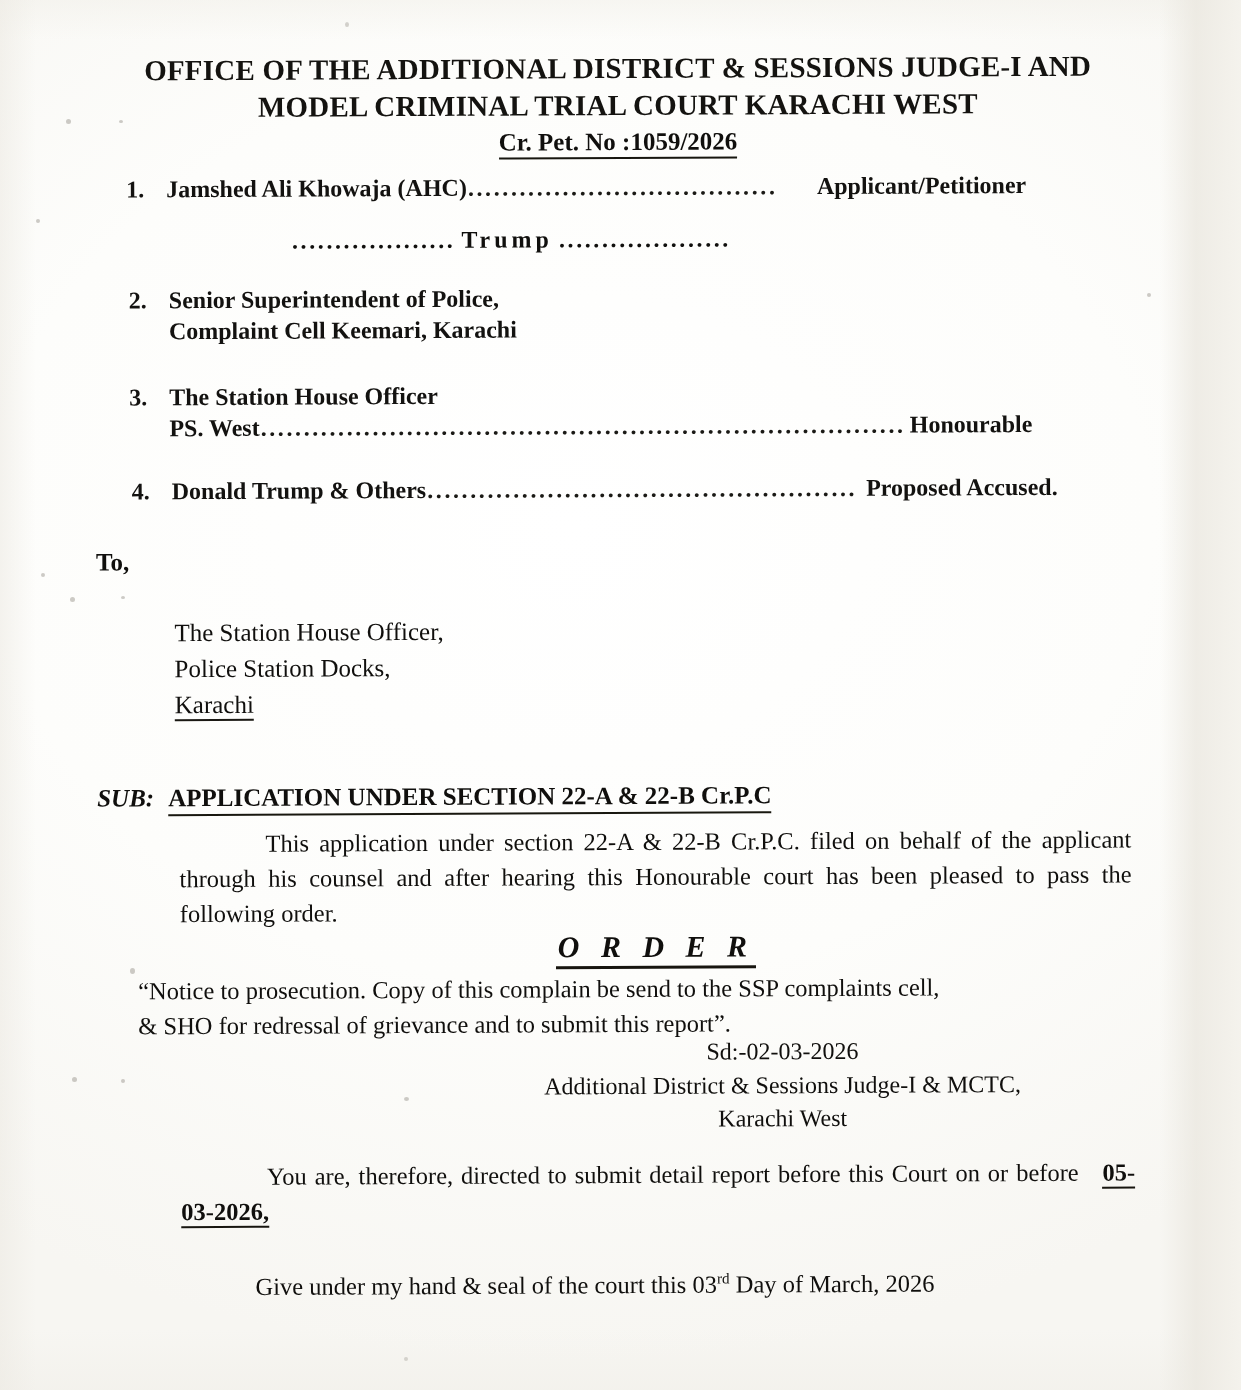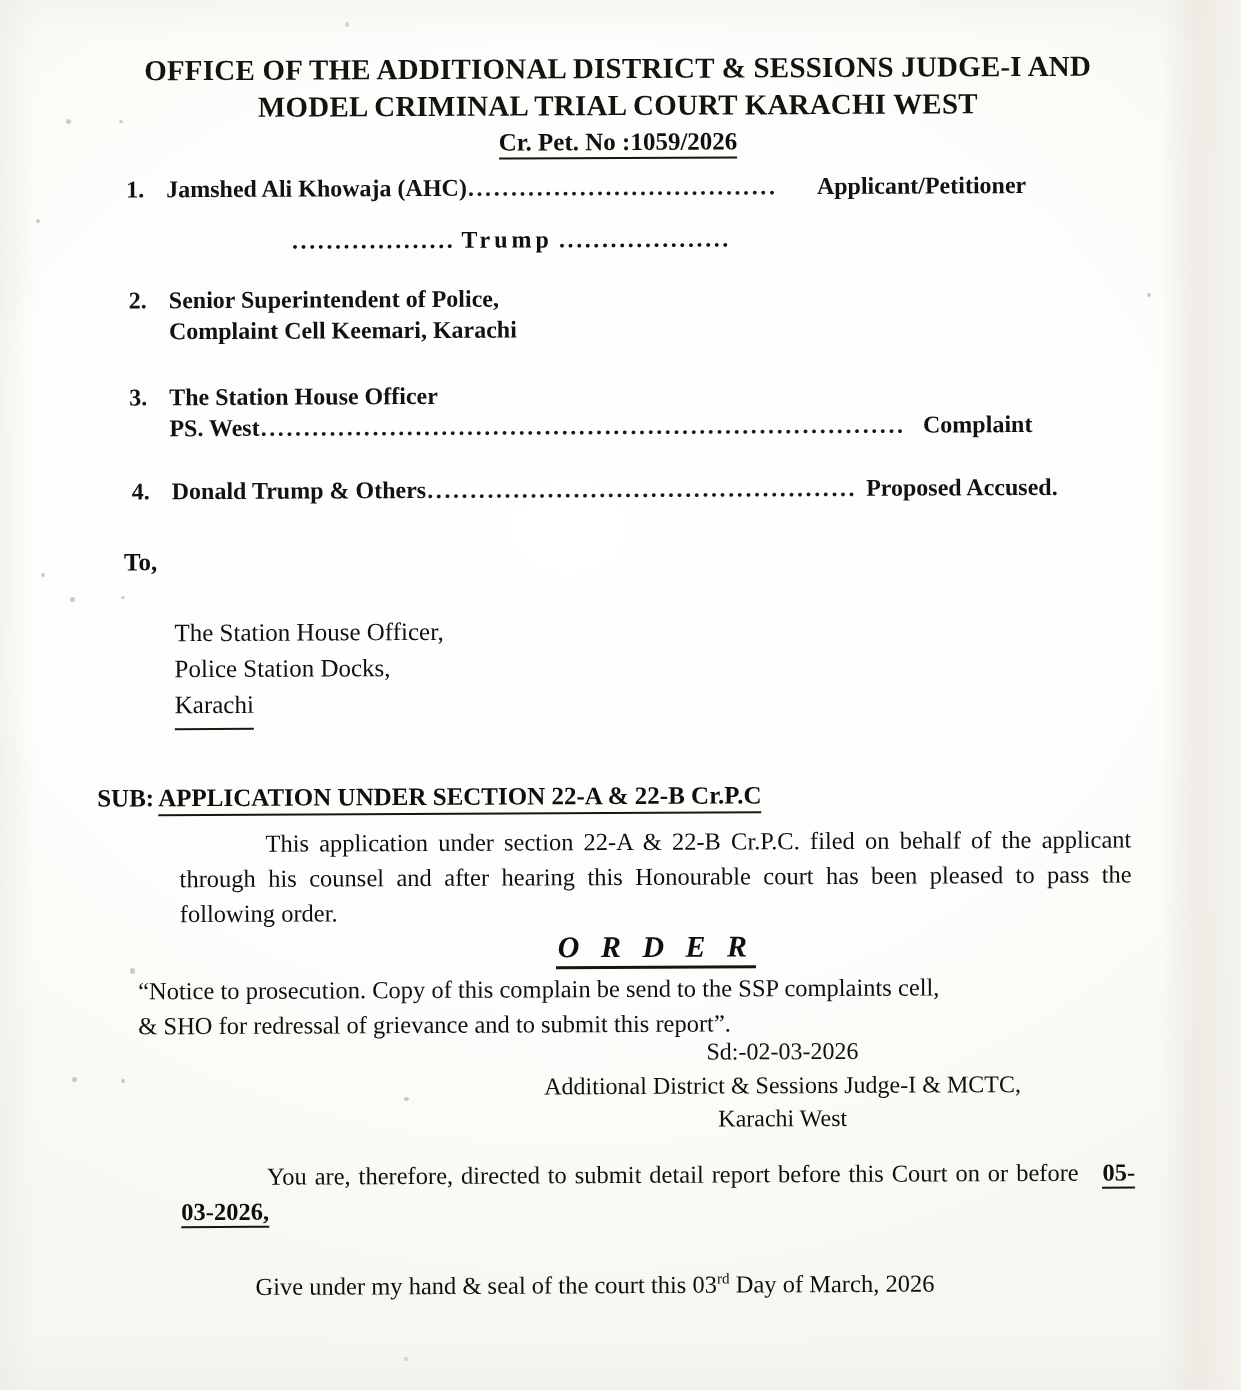--- a/index.html
+++ b/index.html
@@ -121,30 +121,30 @@
   .versus .vword { letter-spacing: 4px; margin: 0 6px; }
   .versus .vd { letter-spacing: 2.6px; }
 
   
   .to-label { font-size: 25px; font-weight: 700; }
   .addr {
     font-size: 25px;
     font-weight: 400;
     line-height: 1.44;
   }
-  .addr .ul { border-bottom: 2px solid #1a1813; padding-bottom: 10px; }
+  .addr .ul { border-bottom: 2px solid #1a1813; padding-bottom: 1px; }
 
   
   .sub-row {
     display: flex;
     align-items: baseline;
     font-size: 25px;
     font-weight: 700;
   }
-  .sub-row .sub-key { margin-right: 4px; }
+  .sub-row .sub-key { margin-right: 14px; font-style: italic; }
   .sub-row .sub-val {
     border-bottom: 2.5px solid #18170f;
     padding-bottom: 2px;
   }
 
   
   .para {
     font-size: 24.5px;
     line-height: 1.42;
     text-align: justify;
@@ -232,37 +232,37 @@
     </div>
   </div>
 
   <div class="blk party" style="left:130px; top:380px; width:903px;">
     <div class="num">3.</div>
     <div class="body">
       <div>The Station House Officer</div>
       <div class="leadrow">
         <span class="nm">PS. West</span>
         <span class="dots">...........................................................................</span>
-        <span class="role">Complaint</span>
+        <span class="role">Honourable</span>
       </div>
     </div>
   </div>
 
   <div class="blk party" style="left:132px; top:474px; width:926px;">
     <div class="num">4.</div>
     <div class="body">
       <div class="leadrow">
         <span class="nm">Donald Trump &amp; Others</span>
         <span class="dots">..................................................</span>
         <span class="role">Proposed Accused.</span>
       </div>
     </div>
   </div>
 
-  <div class="blk to-label" style="left:96px; top:546px;margin-left:28px;">To,</div>
+  <div class="blk to-label" style="left:96px; top:546px;">To,</div>
 
   <div class="blk addr" style="left:174px; top:613px; width:520px;">
     <div>The Station House Officer,</div>
     <div>Police Station Docks,</div>
     <div><span class="ul">Karachi</span></div>
   </div>
 
   <div class="blk sub-row" style="left:96px; top:782px; width:1000px;">
     <span class="sub-key">SUB:</span>
     <span class="sub-val">APPLICATION UNDER SECTION 22-A &amp; 22-B Cr.P.C</span>

